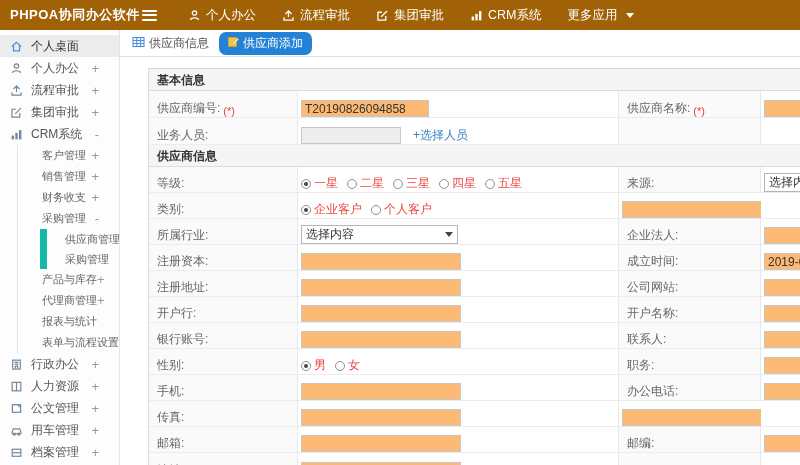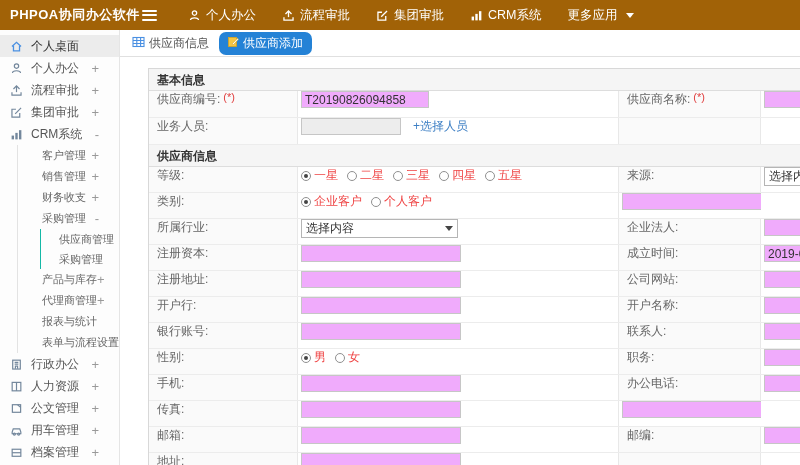--- a/index.html
+++ b/index.html
@@ -23,21 +23,21 @@
   
   .sidebar { position:absolute; left:0; top:30px; bottom:0; width:120px;
     background:#fdfdfd; border-right:1px solid #e5e5e5; padding-top:5px; overflow:hidden; }
   .sitem { display:flex; align-items:center; height:22px; padding:0 8px 0 10px;
     font-size:12px; color:#555; cursor:pointer; white-space:nowrap; }
   .sitem.active { background:#ececec; color:#333; }
   .sicon { width:14px; height:13px; margin-right:7px; flex:0 0 auto; display:flex; align-items:center; }
   .sexp { margin-left:auto; color:#999; font-size:13px; padding-right:12px; }
   .subgroup { margin-left:17px; border-left:1px solid #e3e3e3; }
   .subgroup .sitem { height:21px; padding-left:24px; font-size:11px; color:#666; }
-  .subgroup2 { margin-left:22px; border-left:1px solid #14b8a6; }
+  .subgroup2 { margin-left:22px; border-left:7px solid #14b8a6; }
   .subgroup2 .sitem { height:20px; padding-left:18px; font-size:11px; }
 
   
   .content { position:absolute; left:120px; top:30px; right:0; bottom:0;
     background:#fff; overflow:hidden; }
   .tabbar { height:27px; border-bottom:1px solid #e0e0e0; display:flex;
     align-items:center; padding-left:12px; gap:10px; }
   .tab { display:flex; align-items:center; gap:4px; font-size:12px; color:#555; cursor:pointer; }
   .tab-active { background:#2482d6; color:#fff; border-radius:7px;
     padding:3px 9px; display:flex; align-items:center; gap:4px; font-size:12px; cursor:pointer; }
@@ -45,27 +45,27 @@
   
   .panel { position:absolute; left:28px; top:38px; width:960px;
     border:1px solid #d8d8d8; background:#fff; }
   .sect-hd { height:22px; line-height:22px; background:#f5f5f5;
     border-bottom:1px solid #ddd; padding-left:8px; font-size:12px;
     font-weight:600; color:#333; }
   .frow { display:grid; grid-template-columns:149px 321px 142px auto;
     height:26px; border-bottom:1px solid #ececec; }
   .frow.h27 { height:27px; }
   .frow:last-child { border-bottom:none; }
-  .cell { display:flex; align-items:flex-start; overflow:hidden; }
+  .cell { display:flex; align-items:flex-end; overflow:hidden; }
   .lbl { background:#fafafa; border-right:1px solid #e8e8e8; padding-left:8px;
     font-size:12px; color:#666; white-space:nowrap; }
   .fld { background:#fff; padding-left:3px; }
   .fld.mid { border-right:1px solid #e8e8e8; }
   .req { color:#e04040; margin-left:3px; font-size:11px; }
-  .txt { height:17px; border:1px solid #c6c6c6; background:#f0abfc; font-size:12px;
+  .txt { height:17px; border:1px solid #c6c6c6; background:#fdba74; font-size:12px;
     padding:1px 3px; color:#333; font-family:inherit; }
   .w128 { width:128px; } .w100 { width:100px; background:#ededed; }
   .w160 { width:160px; } .w200 { width:200px; }
   .selbox { height:19px; border:1px solid #b5b5b5; background:#fff;
     display:flex; align-items:center; font-size:12px; color:#333;
     padding:0 4px; justify-content:space-between; cursor:pointer; }
   .selbox .arr { width:0; height:0; border-left:4px solid transparent;
     border-right:4px solid transparent; border-top:5px solid #444; margin-left:6px; }
   .link { font-size:12px; color:#3d7fc4; margin-left:12px; cursor:pointer; text-decoration:none; }
   .ropt { display:flex; align-items:center; gap:3px; margin-right:9px;

